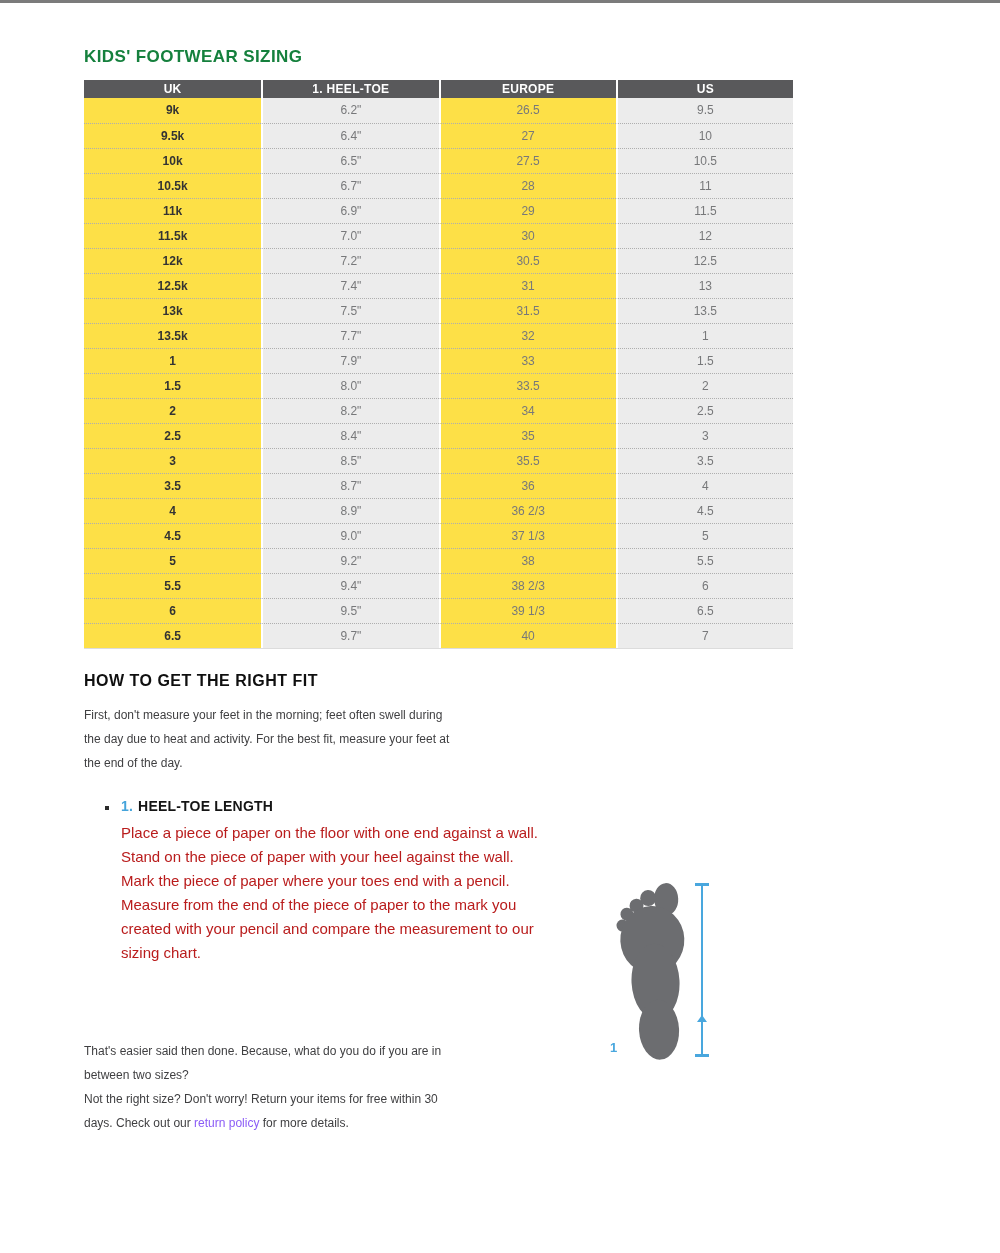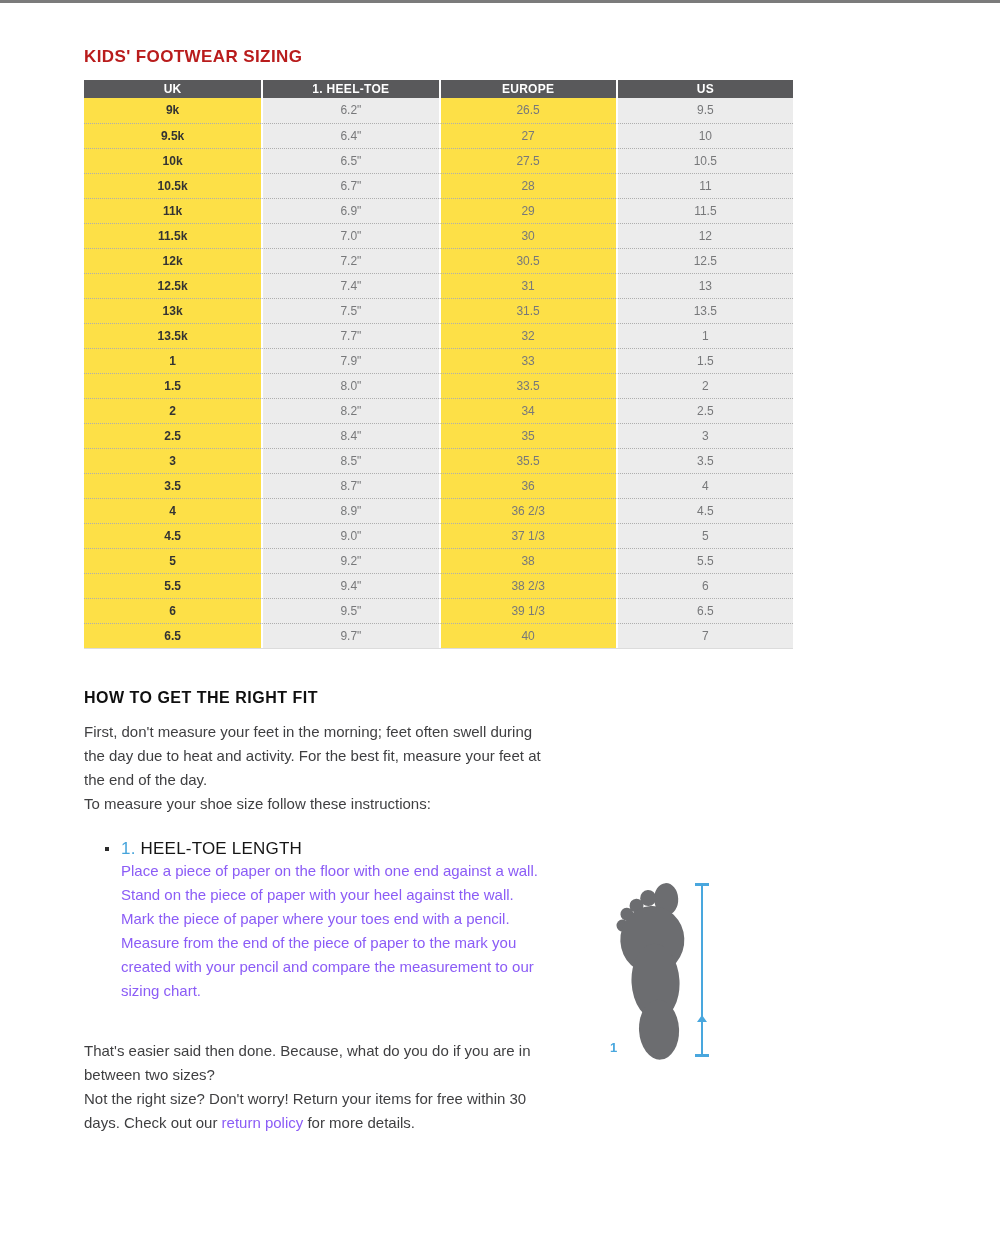--- a/index.html
+++ b/index.html
@@ -8,21 +8,21 @@
     position:relative;
     width:1000px; height:1253px;
     background:#ffffff;
     font-family:"Liberation Sans", sans-serif;
     overflow:hidden;
   }
   .top-border { position:absolute; top:0; left:0; width:100%; height:3px; background:#7b7b7b; }
 
   .page-title {
     position:absolute; left:84px; top:47px;
-    font-size:17px; font-weight:800; letter-spacing:0.4px; color:#b91c1c;
+    font-size:17px; font-weight:800; letter-spacing:0.4px; color:#15803d;
   }
 
   
   .size-table { position:absolute; left:84px; top:80px; width:709px; border-bottom:1px solid #dcdcdc; }
   .trow { display:flex; width:100%; }
   .hcell {
     flex:1 1 25%; height:18px; line-height:18px;
     background:#59595b; color:#ffffff;
     font-size:12px; font-weight:700; text-align:center; letter-spacing:0.3px;
   }
@@ -34,37 +34,37 @@
   .cell.c0, .cell.c2 { background:#fde047; }
   .cell.c1, .cell.c3 { background:#ececec; }
   .cell.c0 { color:#333333; font-weight:700; }
   .trow.data + .trow.data .cell { border-top:1px dotted #aeaeae; }
 
   
   .section { position:absolute; left:84px; }
   #fit-section   { top:672px; width:580px; }
   #choose-section{ top:1026px; width:620px; }
   .section-heading {
-    font-size:16px; font-weight:800; letter-spacing:0.5px; color:#0f0f0f;margin-top:17px;
+    font-size:16px; font-weight:800; letter-spacing:0.5px; color:#0f0f0f;
   }
   .body-text {
     margin-top:13px;
-    font-size:15px; line-height:24px; color:#3f3f41;
+    font-size:12px; line-height:24px; color:#3f3f41;
     white-space:pre-line;
   }
   .body-text.cont { margin-top:0; }
 
   .step { margin-top:23px; position:relative; padding-left:37px; }
   .bullet-square {
     position:absolute; left:21px; top:8px;
     width:4px; height:4px; background:#2b2b2b;
   }
-  .step-title { font-size:17px; font-weight:400; color:#151515; letter-spacing:0.2px; }
+  .step-title { font-size:14px; font-weight:700; color:#151515; letter-spacing:0.2px; }
   .step-number { color:#45a4db; margin-right:5px; }
-  .step-body { margin-top:0; font-size:15px; line-height:24px; color:#8b5cf6; white-space:pre-line; }
+  .step-body { margin-top:7px; font-size:15px; line-height:24px; color:#b91c1c; white-space:pre-line; }
 
   .link { color:#8b5cf6; text-decoration:none; cursor:pointer; }
 
   
   .foot-illustration { position:absolute; left:602px; top:876px; width:120px; height:190px; }
   .foot-svg { position:absolute; left:8px; top:4px; }
   .measure-line { position:absolute; left:93px; top:7px; width:14px; height:174px; }
   .measure-line .bar  { position:absolute; left:6px; top:0; width:2px; height:100%; background:#49a7de; }
   .measure-line .capt { position:absolute; left:0; top:0; width:14px; height:3px; background:#49a7de; }
   .measure-line .capb { position:absolute; left:0; bottom:0; width:14px; height:3px; background:#49a7de; }
@@ -226,21 +226,20 @@
         <div class="cell c2">40</div>
         <div class="cell c3">7</div>
       </div>
     </div>
 
   <div class="section" id="fit-section">
     <h2 class="section-heading">HOW TO GET THE RIGHT FIT</h2>
     <p class="body-text">First, don't measure your feet in the morning; feet often swell during
 the day due to heat and activity. For the best fit, measure your feet at
 the end of the day.</p>
-    <p class="body-text cont">To measure your shoe size follow these instructions:</p>
 
     <div class="step">
       <span class="bullet-square"></span>
       <div class="step-title"><span class="step-number">1.</span><span>HEEL-TOE LENGTH</span></div>
       <p class="step-body">Place a piece of paper on the floor with one end against a wall.
 Stand on the piece of paper with your heel against the wall.
 Mark the piece of paper where your toes end with a pencil.
 Measure from the end of the piece of paper to the mark you
 created with your pencil and compare the measurement to our
 sizing chart.</p>

